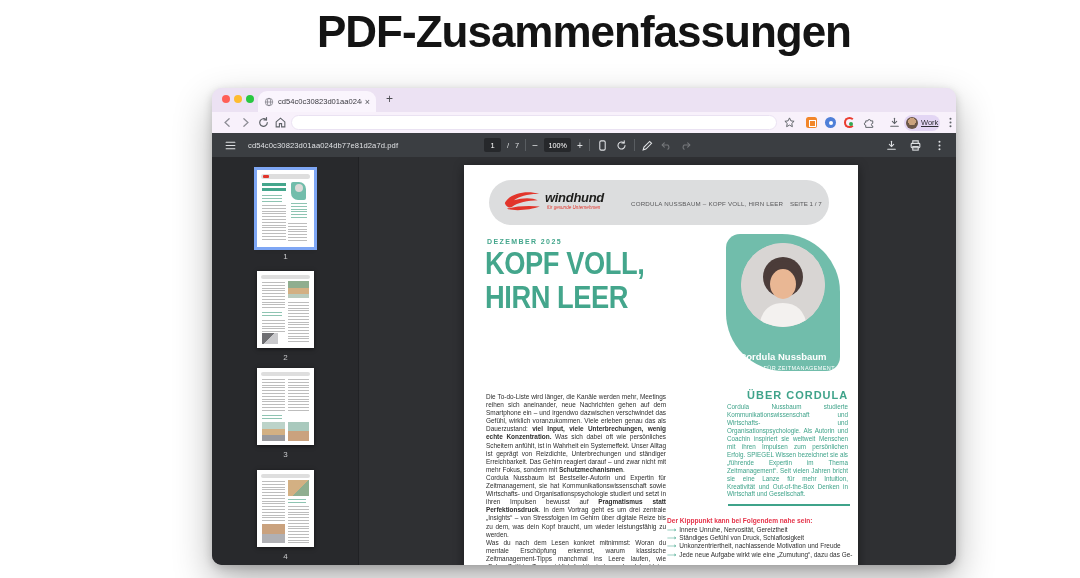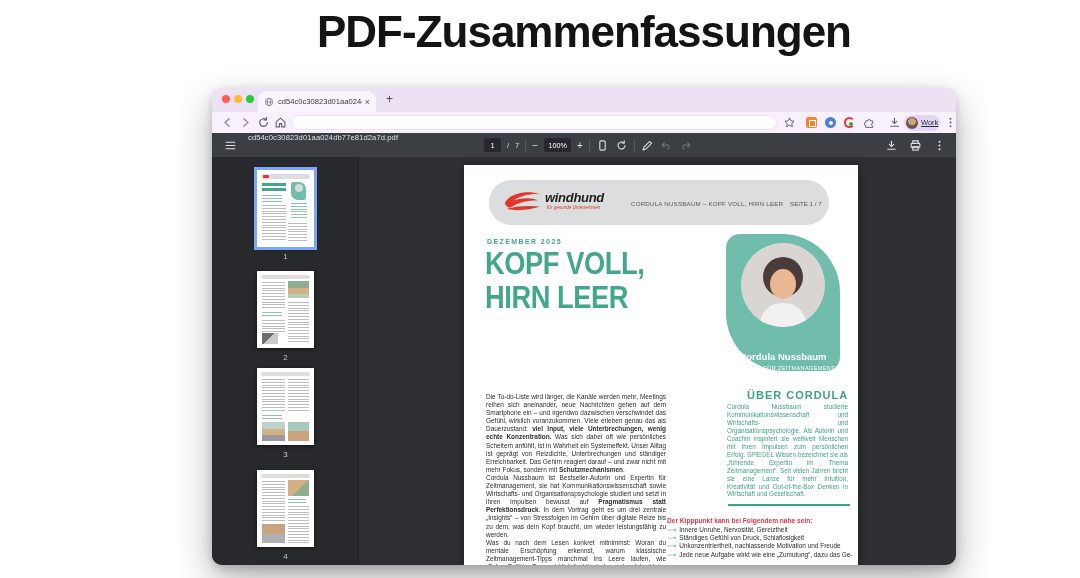--- a/index.html
+++ b/index.html
@@ -45,21 +45,21 @@
   .avatar-pill { position:absolute; left:692px; top:2.5px; width:36px; height:16px; border-radius:8px;
                  background:#e3d6f4; display:flex; align-items:center; padding:0 5px 0 2px; }
   .avatar-img { width:12px; height:12px; border-radius:50%;
                 background:radial-gradient(circle at 50% 38%, #caa27e 0 40%, #6b5648 41% 100%); flex:0 0 auto; }
   .avatar-label { font-size:7.5px; color:#2f2f35; margin-left:3px;text-decoration:underline; }
 
   
   .pdf-toolbar { position:relative; height:24px; background:#3b3e42; color:#e6e8ea; }
   .pt-ic { width:13px; height:13px; }
   .pdf-burger { position:absolute; left:12px; top:5.5px; }
-  .pdf-filename { position:absolute; left:36px; top:0; font-size:7.6px; color:#dfe1e4; letter-spacing:.1px; }
+  .pdf-filename { position:absolute; left:36px; top:8px; font-size:7.6px; color:#dfe1e4; letter-spacing:.1px; }
   .pt-center { position:absolute; left:272px; top:0; height:24px; display:flex; align-items:center; gap:6px; }
   .pagebox { width:17px; height:14px; background:#26282b; border-radius:2px; color:#fff;
              font-size:7.5px; display:flex; align-items:center; justify-content:center; }
   .pt-txt { font-size:7.5px; color:#dcdee0; }
   .pt-sep { width:1px; height:12px; background:#595d61; }
   .pt-glyph { font-size:10px; color:#e0e2e4; }
   .zoombox { width:27px; height:14px; background:#26282b; border-radius:2px; color:#fff;
              font-size:7.2px; display:flex; align-items:center; justify-content:center; }
   .dim { opacity:.35; }
   .pt-right { position:absolute; right:10px; top:0; height:24px; display:flex; align-items:center; gap:11px; }

